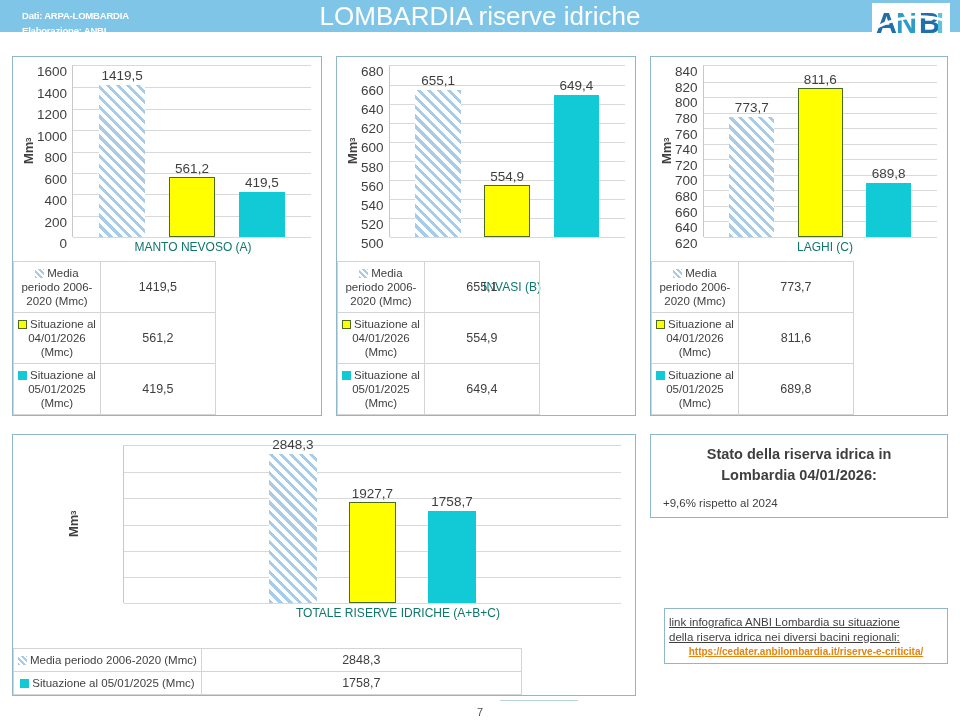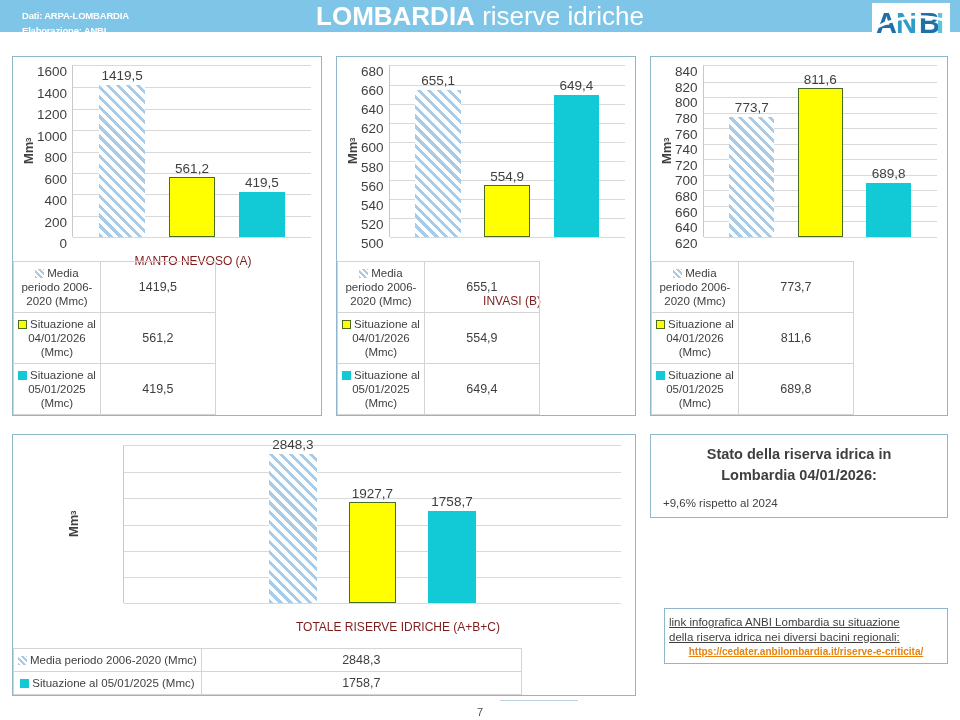--- a/index.html
+++ b/index.html
@@ -19,21 +19,21 @@
   .header-credits {
     position: absolute; left: 22px; top: 8px;
     color: #ffffff; font-size: 9.5px; font-weight: bold;
     line-height: 15px; letter-spacing: -0.2px;
   }
   .header-title {
     width: 100%; text-align: center;
     color: #ffffff; font-size: 26px; line-height: 46px;
     white-space: nowrap;
   }
-  .header-title .bold { font-weight: bold; }
+  .header-title .bold { font-weight: normal; }
   .header-title .light { font-weight: normal; }
   .logo {
     position: absolute; right: 10px; top: 3px;
     width: 78px; height: 40px; background: #ffffff;
     display: flex; align-items: center; justify-content: center;
     overflow: hidden;
   }
 
   
   .panel {
@@ -92,22 +92,22 @@
        45deg, #a8cbe8 0px, #a8cbe8 3px, #ffffff 3px, #ffffff 7px);
   }
   .bar.yellow { background: #FFFF00; border: 1.5px solid #4C6B22; }
   .bar.cyan   { background: #12CAD6; }
   .bar-label {
     position: absolute; bottom: 100%; left: 50%;
     transform: translateX(-50%); margin-bottom: 2px;
     font-size: 13.5px; color: #3f3f3f; white-space: nowrap;
   }
   .cat-label {
-    text-align: center; font-size: 12px; color: #7f1d1d;
-    padding-top: 17px; line-height: 14px;
+    text-align: center; font-size: 12px; color: #0f766e;
+    padding-top: 3px; line-height: 14px;
   }
   .axis-row { display: flex; }
   .axis-row .spacerA { flex: 0 0 18px; }
 
   
   .legend-table {
     position: absolute; left: 0; right: 0; bottom: 0;
     border-collapse: collapse;
     font-size: 11.5px; color: #3f3f3f;
   }
@@ -375,20 +375,25 @@
           </div>
         </div>
         <div class="bar-wrap">
           <div class="bar cyan" style="height:31.7%">
             <span class="bar-label">689,8</span>
           </div>
         </div>
       </div>
     </div>
   </div>
+  <div class="axis-row">
+    <div class="spacerA"></div>
+    <div style="flex:0 0 44px;"></div>
+    <div class="cat-label" style="flex:1 1 auto; padding-right:10px;">LAGHI (C)</div>
+  </div>
   <table class="legend-table">
     <tbody>
         <tr>
       <td class="lbl">
         <span class="swatch hatch"></span><span>Media<br>periodo 2006-<br>2020 (Mmc)</span>
       </td>
       <td class="val">773,7</td>
     </tr>
     <tr>
       <td class="lbl">

